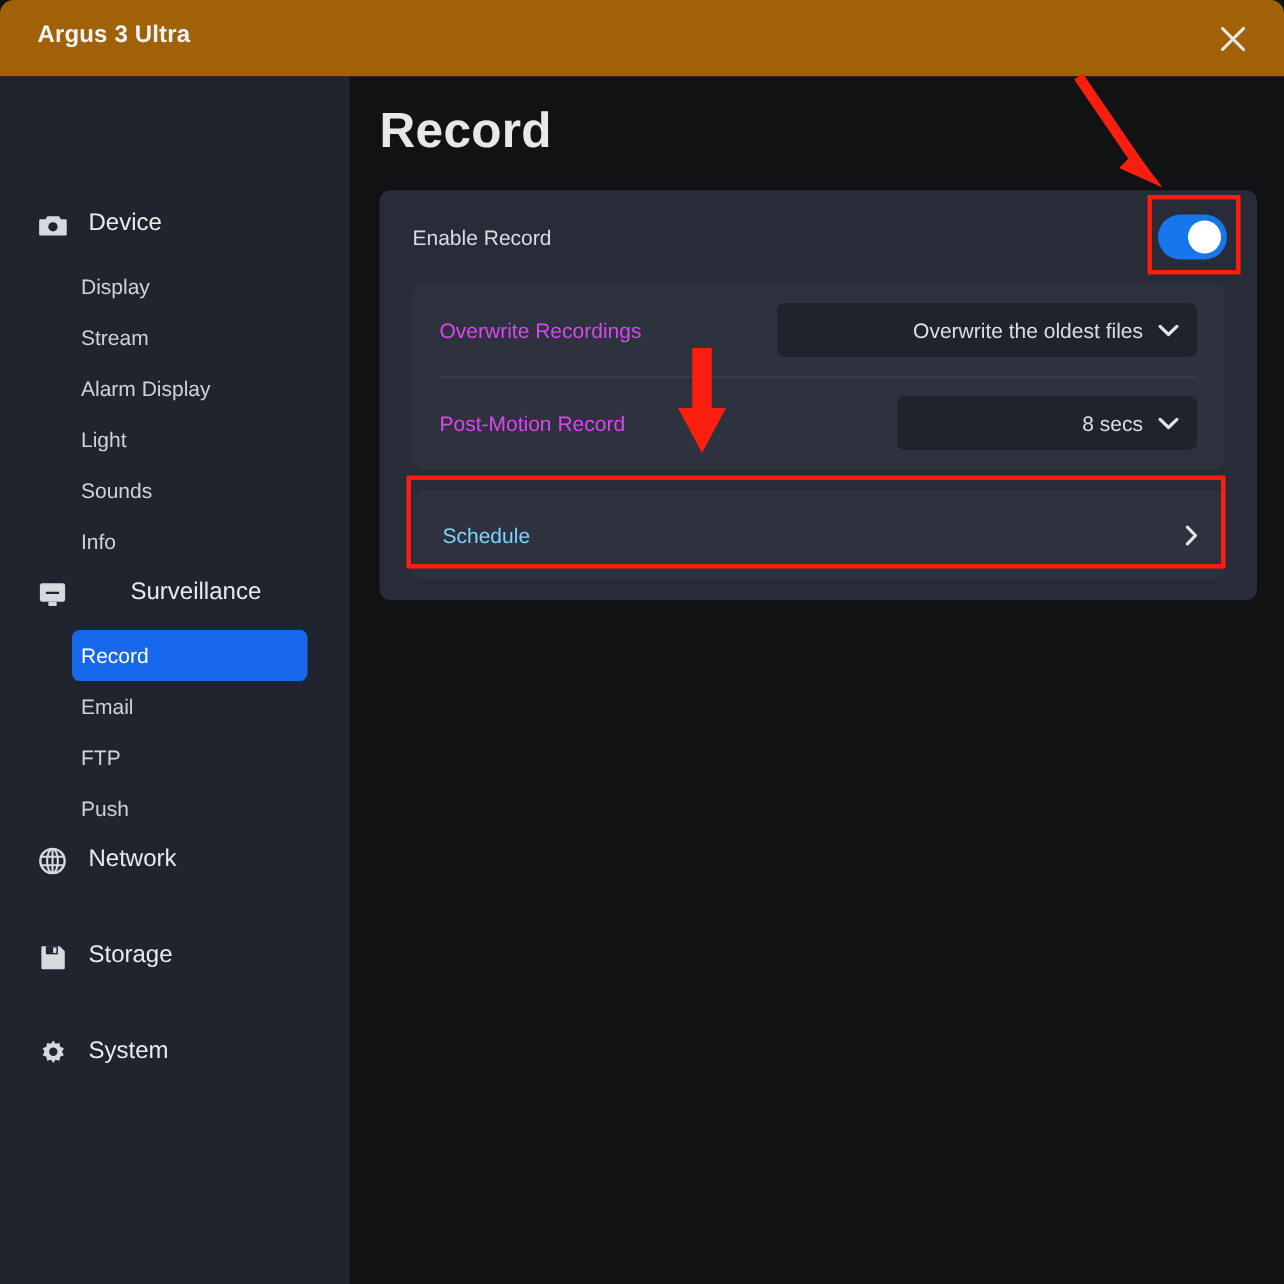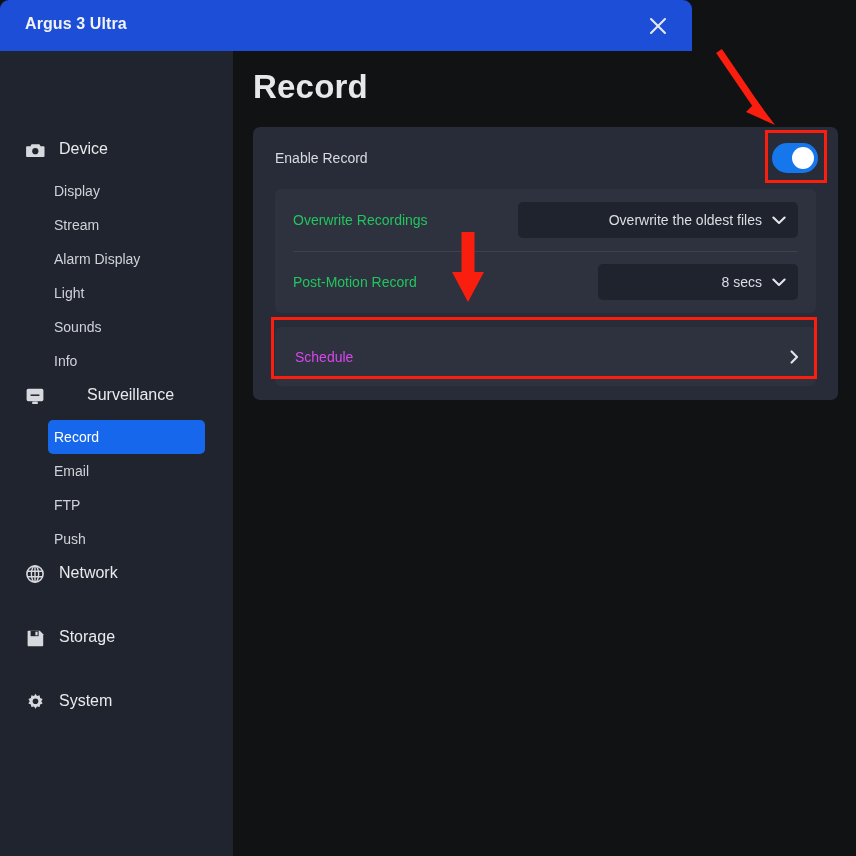--- a/index.html
+++ b/index.html
@@ -11,22 +11,22 @@
   }
   #app {
     position: relative;
     width: 856px; height: 856px;
     background: #111214;
   }
 
   
   #titlebar {
     position: absolute; left: 0; top: 0;
-    width: 692px; height: 51px;
-    background: #1d4ed8;
+    width: 856px; height: 51px;
+    background: #a16207;
     border-radius: 9px 9px 0 0;
   }
   #title-text {
     position: absolute; left: 25px; top: 15px;
     font-size: 16px; font-weight: bold;
     color: #f2f3f5;
     letter-spacing: .1px;
   }
   #close-button {
     position: absolute; right: 16px; top: 9px;
@@ -123,21 +123,21 @@
     position: relative;
     height: 62px;
     display: flex; align-items: center;
     padding: 0 18px;
   }
   .setting-row + .setting-row::before {
     content: "";
     position: absolute; left: 18px; right: 18px; top: 0;
     height: 1px; background: #3b4150;
   }
-  .setting-label { font-size: 14px; color: #22c55e; }
+  .setting-label { font-size: 14px; color: #d946ef; }
 
   .select {
     position: absolute; right: 18px; top: 13px;
     height: 36px;
     background: #1f232d;
     border-radius: 5px;
     display: flex; align-items: center;
     padding: 0 12px 0 14px;
     cursor: pointer;
   }
@@ -156,21 +156,21 @@
   .schedule-row {
     position: relative;
     margin: 14px 22px 0;
     height: 59px;
     background: #2d323e;
     border-radius: 6px;
     display: flex; align-items: center;
     padding: 0 20px;
     cursor: pointer;
   }
-  .schedule-label { font-size: 14px; color: #d946ef; }
+  .schedule-label { font-size: 14px; color: #7dd3fc; }
   .schedule-arrow {
     position: absolute; right: 17px; top: 50%;
     transform: translateY(-50%);
     display: flex; align-items: center;
   }
 
   
   .annot-box {
     position: absolute;
     border: 3px solid #fa1e0e;

